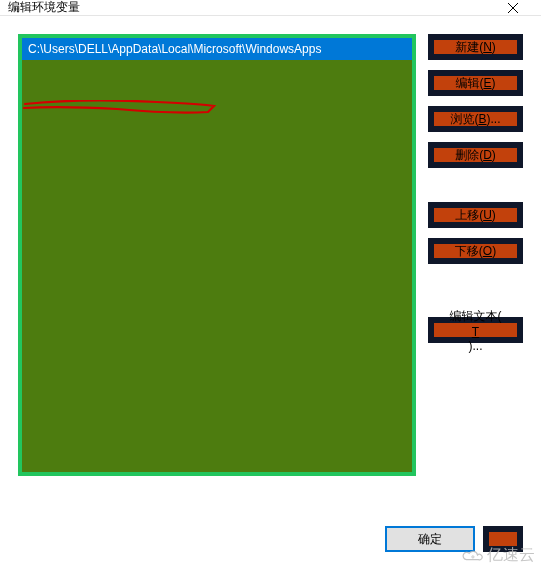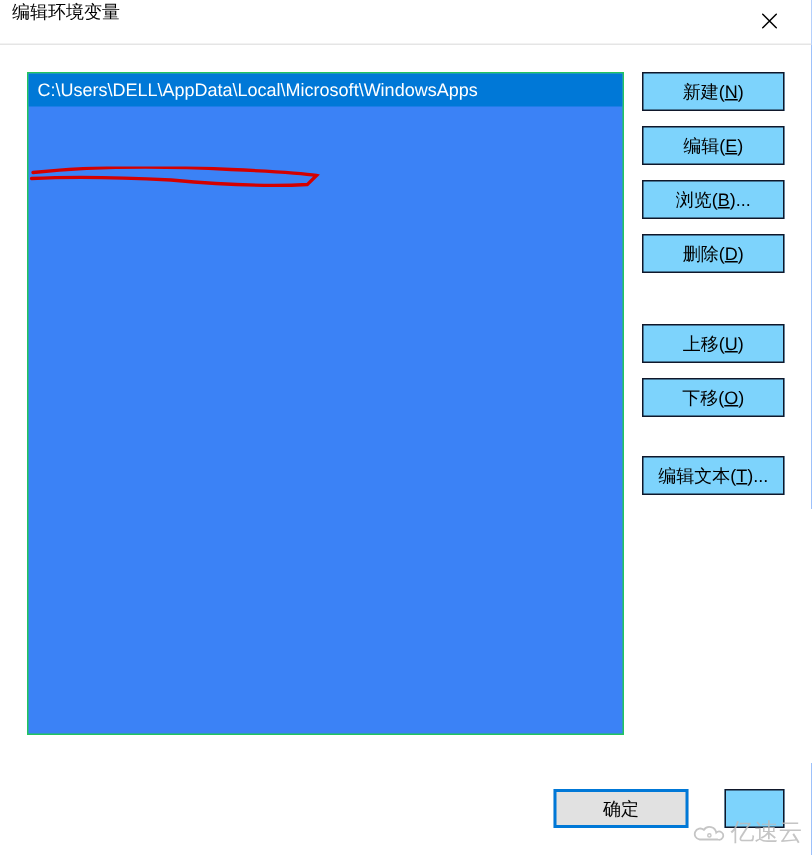--- a/index.html
+++ b/index.html
@@ -6,22 +6,23 @@
     body {
       font-family: "Microsoft YaHei", "Segoe UI", Tahoma, sans-serif;
       font-size: 12px;
       background: #fff;
       width: 541px;
       height: 570px;
       overflow: hidden;
       position: relative;
     }
     .titlebar {
-      height: 30px;
+      height: 16px;
       display: flex;
+      align-items: center;
       padding: 0 8px;
       border-bottom: 1px solid #e5e5e5;
       background: #fff;
     }
     .titlebar .title {
       flex: 1;
       font-size: 12px;
       color: #000;
     }
     .close-btn {
@@ -34,22 +35,22 @@
     }
     .close-btn svg { width: 10px; height: 10px; }
     .content {
       padding: 18px 18px 10px 18px;
       display: flex;
       gap: 12px;
       height: 470px;
     }
     .listbox {
       flex: 1;
-      border: 1px solid #22c55e;
-      background: #3b82f6;
+      border: 4px solid #22c55e;
+      background: #4d7c0f;
       overflow: hidden;
       position: relative;
     }
     .list-item {
       padding: 3px 6px;
       font-size: 12px;
       color: #000;
       white-space: nowrap;
       cursor: default;
       line-height: 16px;
@@ -59,37 +60,37 @@
       color: #fff;
     }
     .side-buttons {
       width: 95px;
       display: flex;
       flex-direction: column;
       gap: 10px;
     }
     .btn {
       height: 26px;
-      border: 1px solid #0f172a;
-      background: #7dd3fc;
+      border: 6px solid #0f172a;
+      background: #c2410c;
       font-size: 12px;
       display: flex;
       align-items: center;
       justify-content: center;
       cursor: pointer;
       color: #000;
     }
     .gap-large { margin-top: 24px; }
-    .gap-med { margin-top: 16px; }
+    .gap-med { margin-top: 43px; flex-direction: column; }
     .footer {
       position: absolute;
       bottom: 18px;
       right: 18px;
       display: flex;
-      gap: 24px;
+      gap: 8px;
     }
     .footer .btn {
       width: 90px;
     }
     .btn.primary {
       border: 2px solid #0078d7;
       background: #e1e1e1;
     }
     .btn.cut {
       width: 40px;

